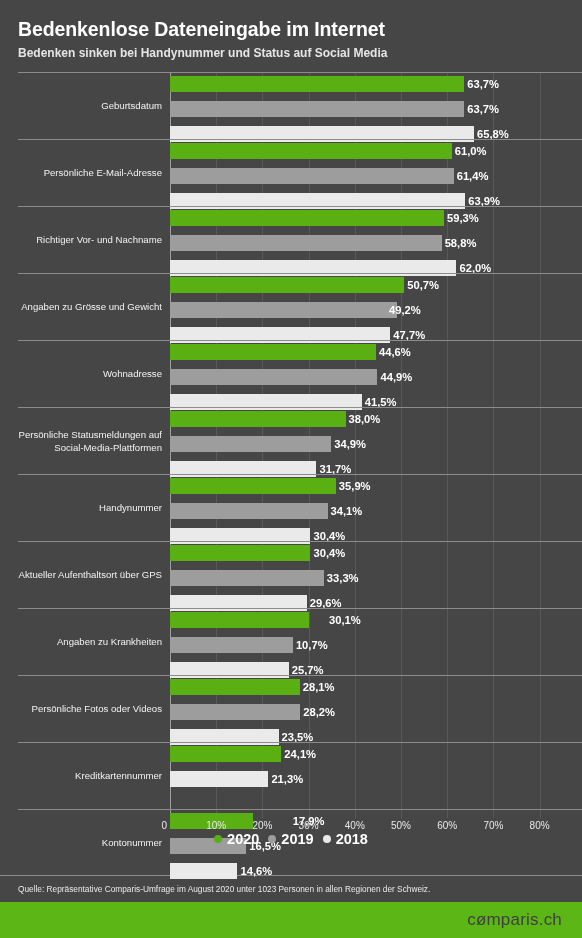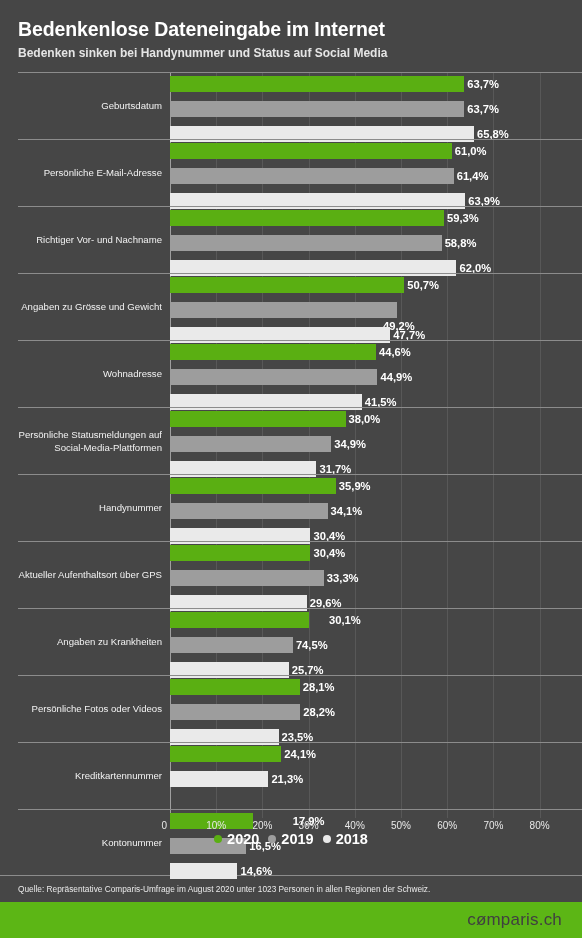--- a/index.html
+++ b/index.html
@@ -324,21 +324,21 @@
                 <div>Angaben zu Grösse und Gewicht</div>
               </div>
             </div>
             <div class="bars">
               <div class="barline">
                 <div class="bar y2020" style="width: 234.234px; background: rgb(90, 175, 18);"></div>
                 <div class="bar-value" style="left: 234.234px;">50,7%</div>
               </div>
               <div class="barline">
                 <div class="bar y2019" style="width: 227.304px; background: rgb(157, 157, 157);"></div>
-                <div class="bar-value" style="left: 210px; margin-top: 16px;">49,2%</div>
+                <div class="bar-value" style="left: 216px;">49,2%</div>
               </div>
               <div class="barline">
                 <div class="bar y2018" style="width: 220.374px; background: rgb(234, 234, 234);"></div>
                 <div class="bar-value" style="left: 220.374px;">47,7%</div>
               </div>
             </div>
           </div>
           <div class="row">
             <div class="row-label">
               <div>
@@ -430,21 +430,21 @@
                 <div>Angaben zu Krankheiten</div>
               </div>
             </div>
             <div class="bars">
               <div class="barline">
                 <div class="bar y2020" style="width: 139.062px; background: rgb(90, 175, 18);"></div>
                 <div class="bar-value" style="left: 139.062px; padding-left: 20px;">30,1%</div>
               </div>
               <div class="barline">
                 <div class="bar y2019" style="width: 122.892px; background: rgb(157, 157, 157);"></div>
-                <div class="bar-value" style="left: 122.892px;">74,5%</div>
+                <div class="bar-value" style="left: 122.892px;">10,7%</div>
               </div>
               <div class="barline">
                 <div class="bar y2018" style="width: 118.734px; background: rgb(234, 234, 234);"></div>
                 <div class="bar-value" style="left: 118.734px;">25,7%</div>
               </div>
             </div>
           </div>
           <div class="row">
             <div class="row-label">
               <div>

